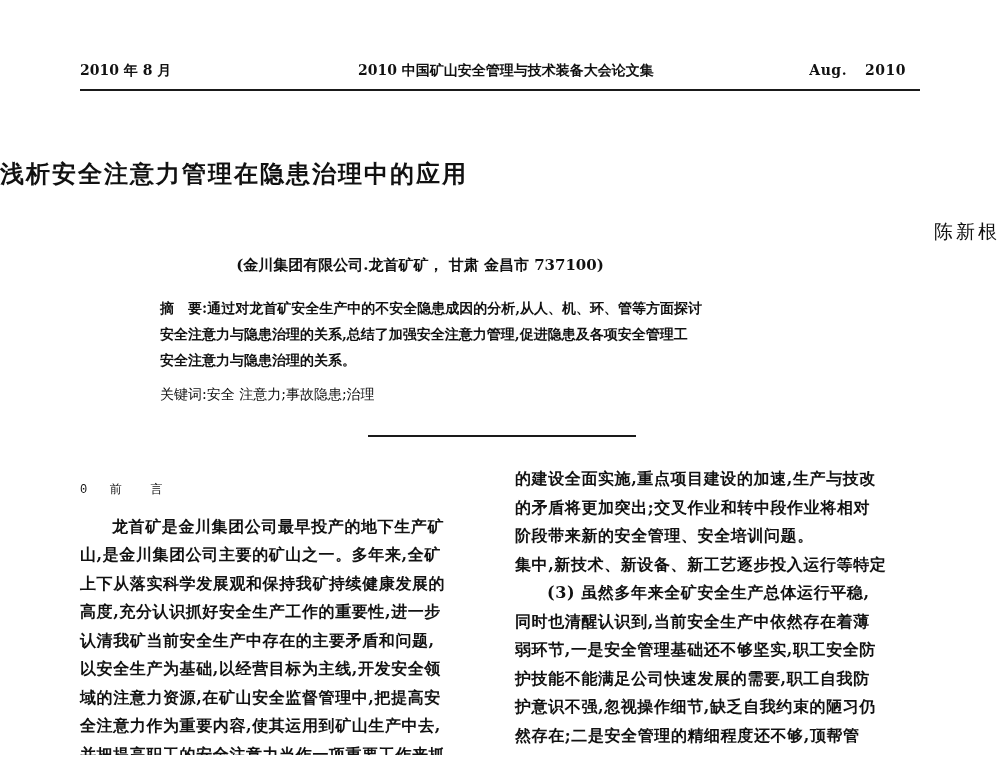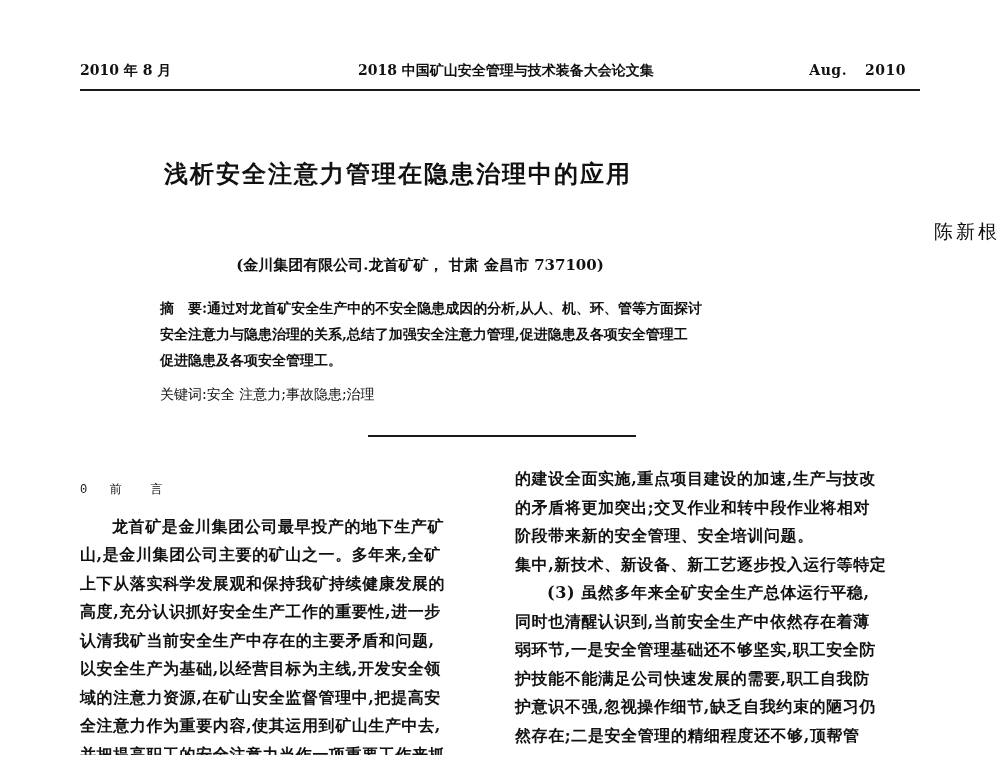--- a/index.html
+++ b/index.html
@@ -8,21 +8,21 @@
     color: #111; position: relative;
     font-family: "DejaVu Serif", serif;
   }
   .abs { position: absolute; }
   .running-head { top: 62px; left: 80px; width: 840px; height: 24px; font-size: 14px; font-weight: bold; }
   .rh-left { position: absolute; left: 0; top: 0; }
   .rh-center { position: absolute; left: 278px; top: 0; }
   .rh-right { position: absolute; right: 14px; top: 0; letter-spacing: 0.5px; }
   .rh-right span { margin-left: 18px; }
   .head-rule { top: 89px; left: 80px; width: 840px; height: 2px; background: #1a1a1a; }
-  .title { top: 158px; left: 0; width: 796px; text-align: center; font-family: "DejaVu Sans", sans-serif; font-weight: bold; font-size: 24px; letter-spacing: 2px; }
+  .title { top: 158px; left: 0; width: 796px; text-align: left; font-family: "DejaVu Sans", sans-serif; font-weight: bold; font-size: 24px; letter-spacing: 2px; }
   .author { top: 219px; left: 0; width: 1000px; text-align: right; font-size: 19px; letter-spacing: 3px; }
   .affil { top: 256px; left: 0; width: 840px; text-align: center; font-size: 15px; font-weight: bold; }
   .abstract { top: 295px; left: 160px; width: 690px; font-size: 14px; line-height: 26px; font-weight: bold; }
   .abstract .lbl { font-weight: bold; }
   .keywords { top: 386px; left: 160px; width: 690px; font-size: 14px; font-weight: normal; }
   .sep-rule { top: 435px; left: 368px; width: 268px; height: 2px; background: #1a1a1a; }
   .col { font-size: 16px; line-height: 28.5px; font-weight: bold; letter-spacing: 0.6px; }
   .col-left { top: 476px; left: 80px; width: 408px; }
   .col-right { top: 465px; left: 515px; width: 412px; }
   .section-head { font-size: 12px; font-weight: normal; margin-bottom: 8px; font-family: Liberation Mono, monospace; }
@@ -30,35 +30,35 @@
   .section-head .w { margin-right: 28px; }
   .indent { text-indent: 2em; }
   .line { white-space: nowrap; display: block; }
   .cut { height: 14px; overflow: hidden; }
 </style>
 </head>
 <body>
 
 <div class="abs running-head">
   <span class="rh-left">2010 年 8 月</span>
-  <span class="rh-center">2018 中国矿山安全管理与技术装备大会论文集</span>
+  <span class="rh-center">2010 中国矿山安全管理与技术装备大会论文集</span>
   <span class="rh-right">
     <span style="margin-left:0">Aug.</span><span>2010</span>
   </span>
 </div>
 <div class="abs head-rule"></div>
 
 <div class="abs title">浅析安全注意力管理在隐患治理中的应用</div>
 <div class="abs author">陈新根</div>
 <div class="abs affil">(金川集团有限公司.龙首矿矿，  甘肃 金昌市   737100)</div>
 
 <div class="abs abstract">
   <span class="line"><span class="lbl">摘　要:</span><span>通过对龙首矿安全生产中的不安全隐患成因的分析,从人、机、环、管等方面探讨</span></span>
   <span class="line">安全注意力与隐患治理的关系,总结了加强安全注意力管理,促进隐患及各项安全管理工</span>
-  <span class="line">促进隐患及各项安全管理工。</span>
+  <span class="line">安全注意力与隐患治理的关系。</span>
 </div>
 
 <div class="abs keywords">
   <span>关键词:</span><span>安全 注意力;事故隐患;治理</span>
 </div>
 
 <div class="abs sep-rule"></div>
 
 <div class="abs col col-left">
   <div class="section-head">

